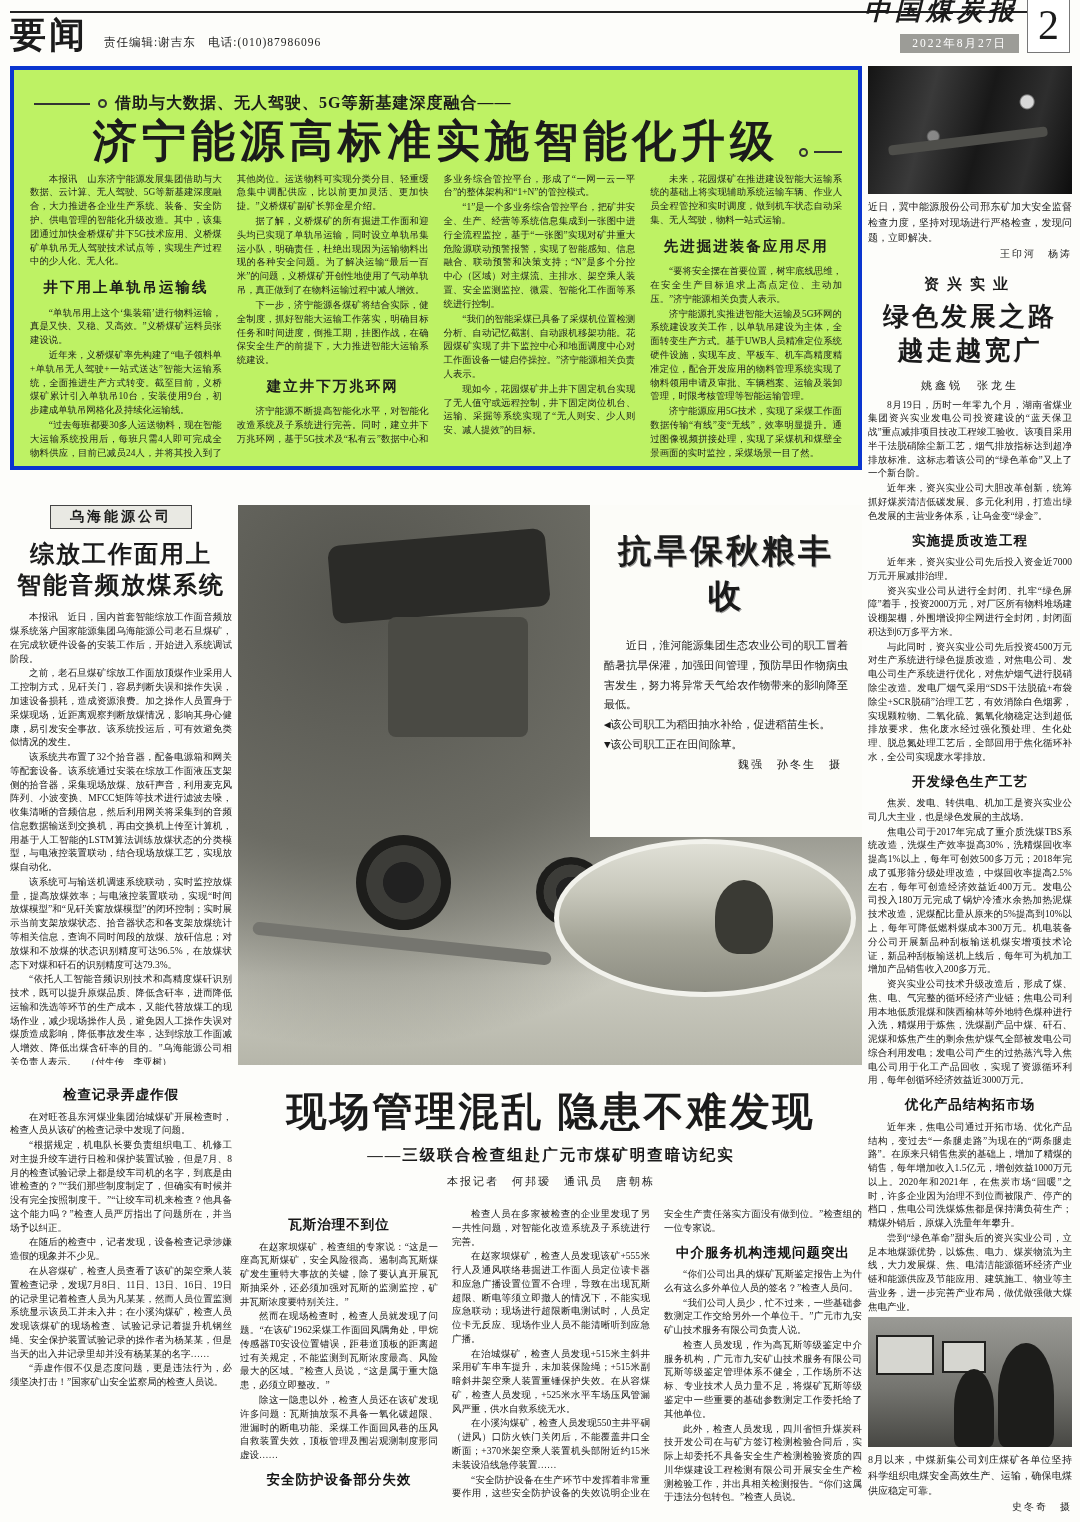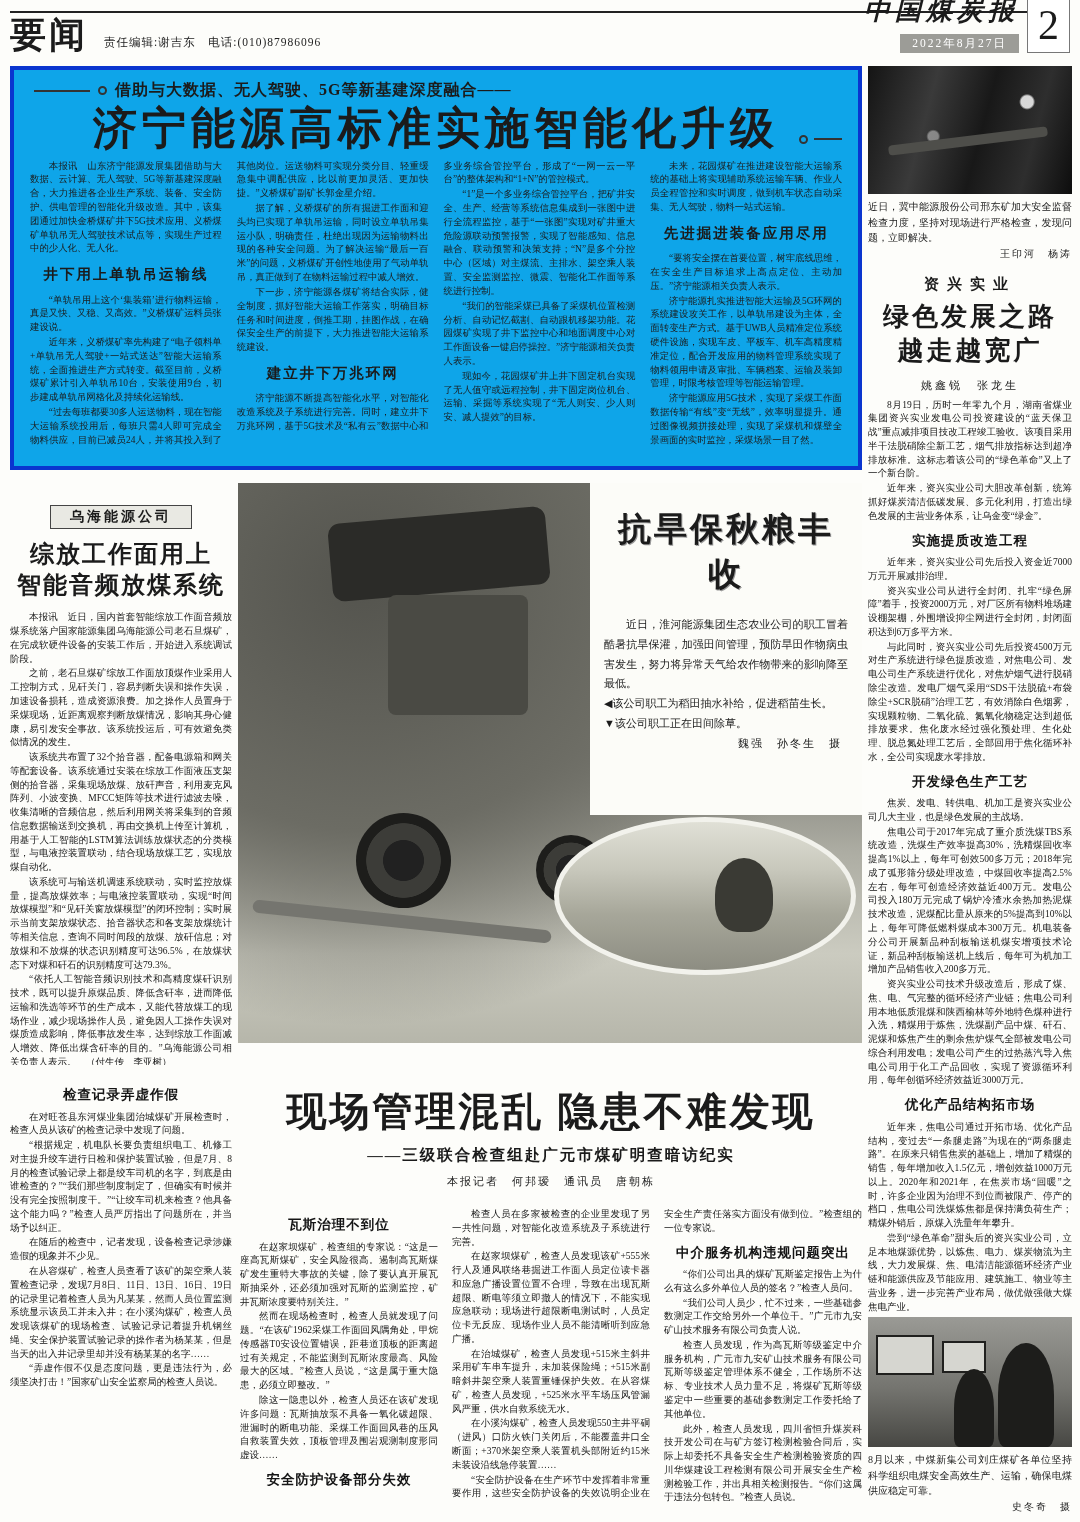--- a/index.html
+++ b/index.html
@@ -13,21 +13,21 @@
   .section-name { font-family:"Liberation Sans","DejaVu Sans",sans-serif; font-weight:900; font-size:36px; letter-spacing:3px; line-height:1; }
   .editor { font-size:11.5px; margin:0 0 3px 16px; letter-spacing:1px; color:#222; }
   .mast-right { margin-left:auto; display:flex; align-items:flex-end; gap:8px; }
   .mast-col { display:flex; flex-direction:column; align-items:flex-end; gap:10px; }
   .paper-name { font-weight:700; font-style:italic; font-size:26px; letter-spacing:5px; line-height:1; }
   .date-box { background:#9c9c97; color:#fff; font-size:11.5px; letter-spacing:2px; padding:2px 12px; }
   .page-no { font-size:42px; line-height:1; border:1.5px solid #777; padding:4px 10px 6px; background:#fff; }
 
   
   .featured { position:absolute; left:10px; top:66px; width:852px; height:404px; border:4px solid #0a35cf;
-              background:#0ea5e9; padding:8px 16px 8px; overflow:hidden; }
+              background:#bef264; padding:21px 16px 8px; overflow:hidden; }
   .f-kicker { display:flex; align-items:center; gap:8px; margin:2px 0 2px 4px; font-size:16px; font-weight:700; letter-spacing:1px; }
   .seg { width:56px; height:0; border-top:2px solid #333; }
   .ring { width:9px; height:9px; border:2px solid #333; border-radius:50%; flex:0 0 auto; display:inline-block; }
   .f-head-row { position:relative; text-align:center; padding:0 40px; }
   .f-headline { display:inline-block; font-family:"Liberation Sans","DejaVu Sans",sans-serif; font-weight:900;
                 font-size:44px; letter-spacing:5px; line-height:1.15; }
   .f-tail { position:absolute; right:0; bottom:10px; display:flex; align-items:center; gap:6px; }
   .f-tail .seg { width:28px; }
   .f-body { margin-top:6px; height:292px; overflow:hidden; column-count:4; column-gap:15px;
             font-size:9.4px; line-height:1.47; text-align:justify; }
@@ -63,21 +63,21 @@
   .fig1 { right:18px; top:26px; width:56px; height:104px; }
   .fig2 { right:78px; top:52px; width:40px; height:78px; }
 
   
   .wuhai { position:absolute; left:10px; top:505px; width:222px; height:560px; overflow:hidden; }
   .w-kicker { width:142px; margin:0 auto; text-align:center; border:1.5px solid #444; background:#e9e9e3;
               font-size:14px; letter-spacing:3px; padding:2px 0; font-weight:700; }
   .w-headline { margin:10px 0; text-align:center; font-size:24px; font-weight:900; line-height:1.3; letter-spacing:2px; }
 
   
-  .photoblock { position:absolute; left:238px; top:483px; width:624px; height:560px; overflow:hidden; background:#a16207; }
+  .photoblock { position:absolute; left:238px; top:505px; width:624px; height:560px; overflow:hidden; background:#a16207;font-family:Liberation Mono, monospace; }
   .pb-photo { position:absolute; inset:0;
     background: radial-gradient(ellipse at 20% 18%, #54544e 0%, #6c6c64 38%, rgba(108,108,100,0) 68%),
                 linear-gradient(180deg,#a9a9a2 0%,#93938c 30%,#7f7f78 48%,#adada3 66%,#cbcbc0 84%,#b6b6aa 100%); }
   .pb-canopy { position:absolute; left:92px; top:32px; width:218px; height:78px; background:#2b2b28; border-radius:12px; transform:rotate(-5deg); }
   .pb-cab { position:absolute; left:150px; top:112px; width:140px; height:120px; background:#4a4a44; border-radius:8px; }
   .pb-wheel { position:absolute; left:118px; top:330px; width:95px; height:95px; border-radius:50%;
               background:radial-gradient(circle,#212121 30%,#3c3c38 31% 55%,#1d1d1b 56%); }
   .pb-wheel2 { position:absolute; left:298px; top:352px; width:70px; height:70px; border-radius:50%;
                background:radial-gradient(circle,#212121 30%,#3c3c38 31% 55%,#1d1d1b 56%); }
   .pb-hose { position:absolute; left:14px; top:432px; width:300px; height:13px; background:#75756f; border-radius:7px; transform:rotate(6deg); }

